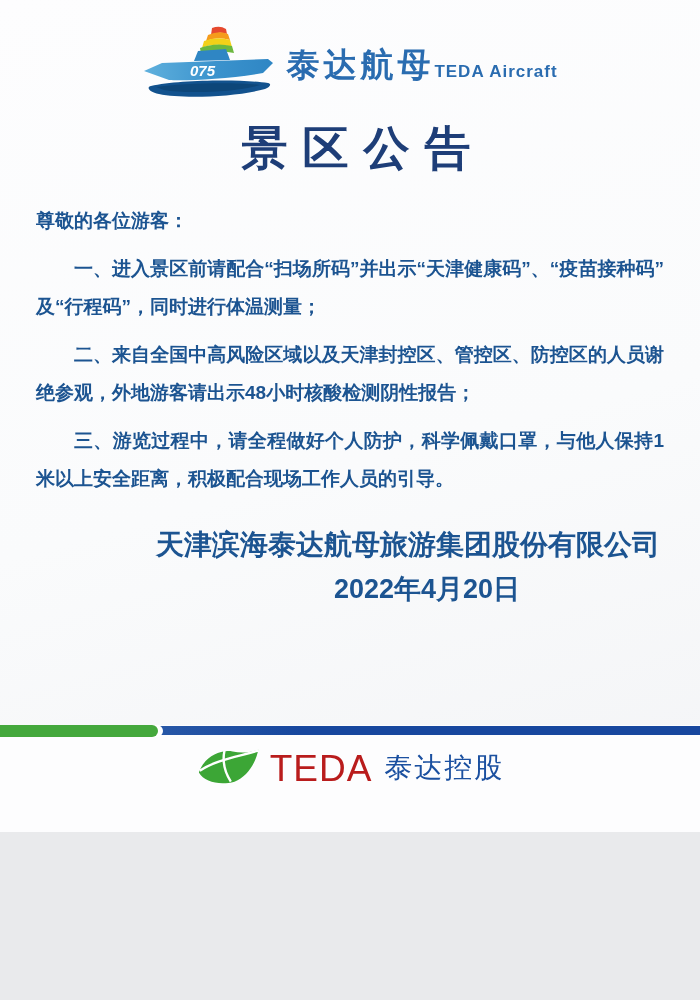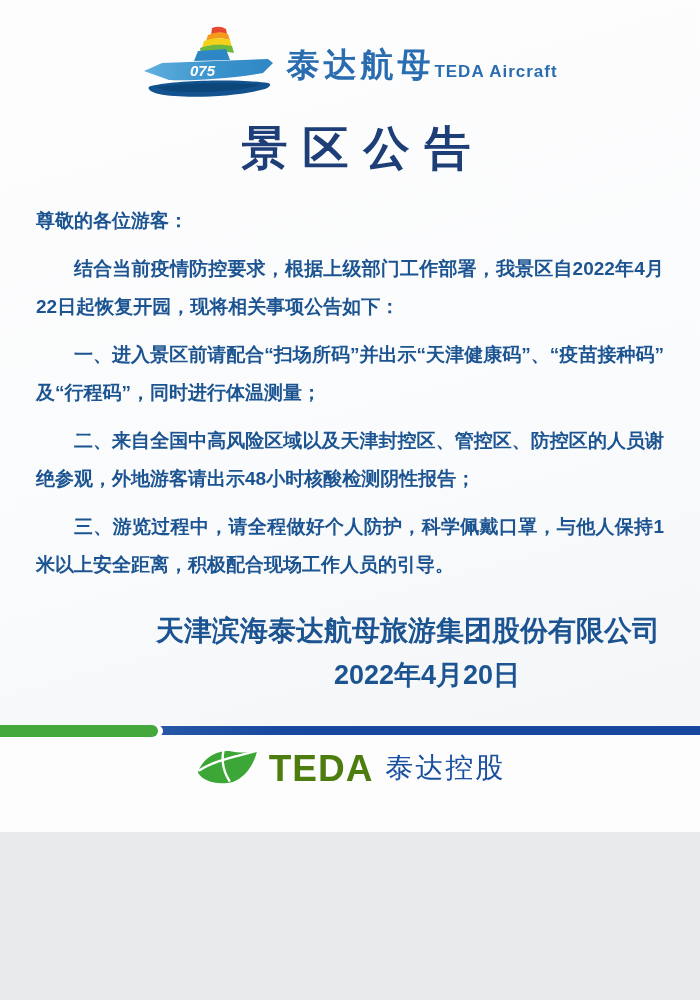--- a/index.html
+++ b/index.html
@@ -97,22 +97,22 @@
   .footer-brand {
     display: flex;
     justify-content: center;
     align-items: center;
     gap: 8px;
     margin-top: 10px;
   }
   .leaf-logo { width: 66px; height: 42px; }
   .brand-en {
     font-size: 37px;
-    font-weight: bold;
-    color: #4d7c0f;
+    font-weight: normal;
+    color: #b91c1c;
     letter-spacing: 1px;
     line-height: 1;
   }
   .brand-cn {
     font-size: 28px;
     font-weight: normal;
     color: #1b50a0;
     letter-spacing: 2px;
     margin-left: 4px;
   }
@@ -148,21 +148,20 @@
     <div class="logo-text">
       <div class="logo-cn">泰达航母</div>
       <div class="logo-en">TEDA Aircraft</div>
     </div>
   </div>
 
   <h1 class="title">景区公告</h1>
 
   <div class="notice-body">
     <p class="salutation">尊敬的各位游客：</p>
-    <p class="indent">结合当前疫情防控要求，根据上级部门工作部署，我景区自2022年4月22日起恢复开园，现将相关事项公告如下：</p>
     <p class="indent">一、进入景区前请配合“扫场所码”并出示“天津健康码”、“疫苗接种码”及“行程码”，同时进行体温测量；</p>
     <p class="indent">二、来自全国中高风险区域以及天津封控区、管控区、防控区的人员谢绝参观，外地游客请出示48小时核酸检测阴性报告；</p>
     <p class="indent">三、游览过程中，请全程做好个人防护，科学佩戴口罩，与他人保持1米以上安全距离，积极配合现场工作人员的引导。</p>
   </div>
 
   <div class="signature">
     <div class="sig-company">天津滨海泰达航母旅游集团股份有限公司</div>
     <div class="sig-date">2022年4月20日</div>
   </div>
 

